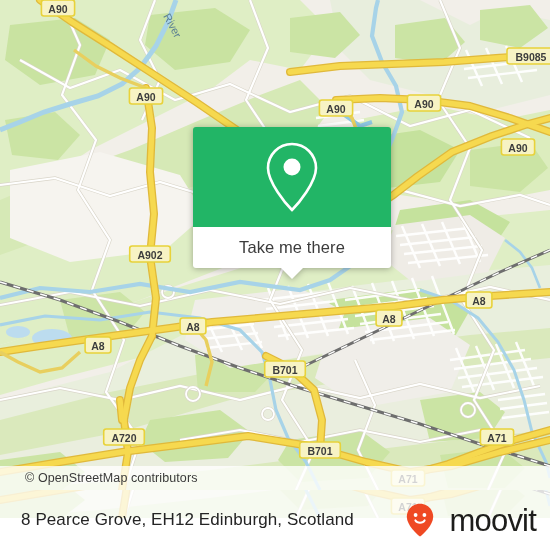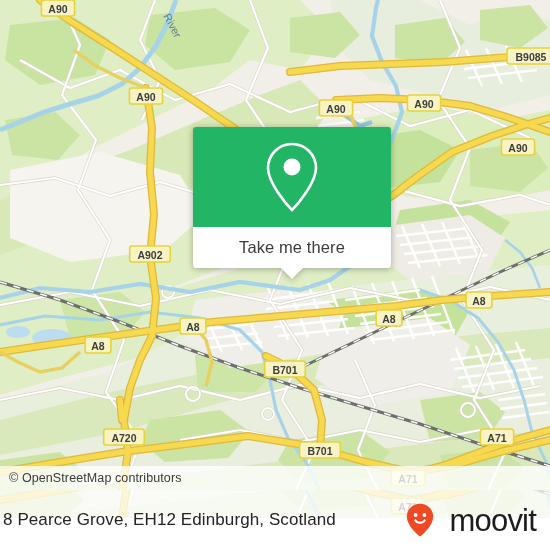--- a/index.html
+++ b/index.html
@@ -14,21 +14,21 @@
   .map{position:absolute;left:0;top:0;width:550px;height:490px;overflow:hidden;background:#f2efe9;}
   .map svg{display:block;}
 
   
   .attribution{
     position:absolute;left:0;top:466px;width:550px;height:24px;
     background:rgba(255,255,255,0.78);
     display:flex;align-items:center;
   }
   .attribution span{
-    font-size:12.5px;color:#3a3a3a;padding-left:9px;letter-spacing:.1px;
+    font-size:12.5px;color:#3a3a3a;padding-left:25px;letter-spacing:.1px;
   }
 
   
   .popup{
     position:absolute;left:193px;top:127px;width:198px;
     filter:drop-shadow(0 1px 3px rgba(0,0,0,.30));
   }
   .popup-head{
     height:100px;background:#22b566;
     border-radius:3px 3px 0 0;
@@ -51,21 +51,21 @@
 
   
   .footer{
     position:absolute;left:0;top:490px;width:550px;height:60px;
     background:#ffffff;overflow:hidden;
   }
   .footer-bg{position:absolute;left:0;top:-490px;opacity:.35;}
   .footer-inner{
     position:relative;width:100%;height:100%;
     display:flex;align-items:center;justify-content:space-between;
-    padding:0 14px 0 3px;box-sizing:border-box;
+    padding:0 14px 0 21px;box-sizing:border-box;
   }
   .addr{font-size:17px;color:#242424;letter-spacing:.1px;white-space:nowrap;}
   .brand{display:flex;align-items:center;gap:15px;}
   .brand svg{display:block;}
   .brand-word{
     font-size:31px;color:#1d1d1b;letter-spacing:-.8px;
     font-weight:400;line-height:1;
   }
 
   

